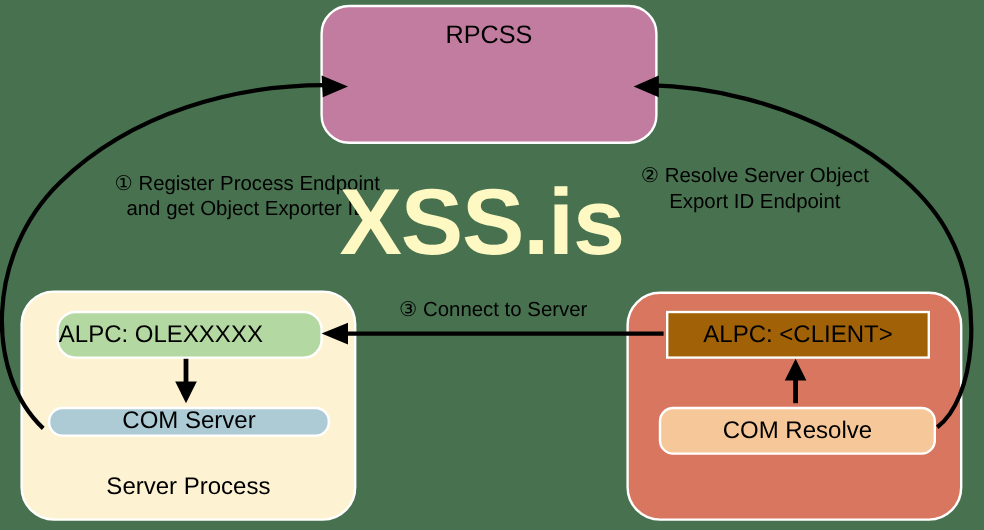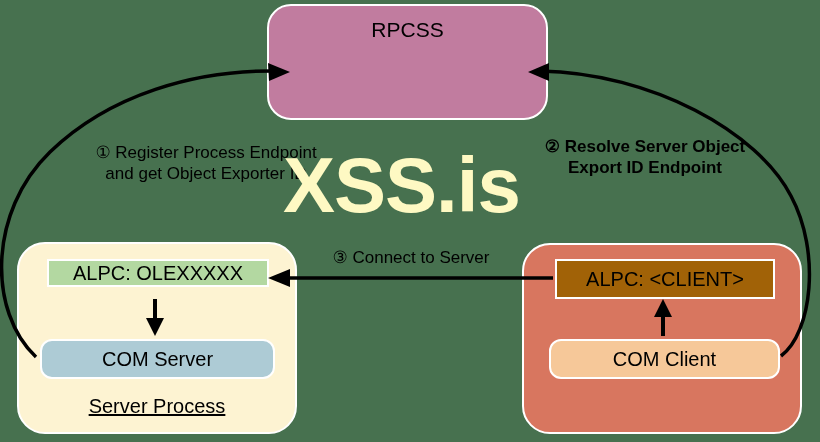--- a/index.html
+++ b/index.html
@@ -10,34 +10,34 @@
     overflow:hidden; color:#000;
   }
   .box { position:absolute; box-sizing:border-box; border:2px solid #ffffff; }
   .rpcss-box    { left:267px; top:4px;   width:281px; height:116px; border-radius:24px; background:#c17c9f; }
   .rpcss-title  { position:absolute; top:12px; left:0; width:100%; text-align:center; font-size:21px; }
   .dcom-box     { left:23px; top:48px; width:235px; height:41px; border-radius:10px; background:#82a7b3;
                   display:flex; align-items:center; justify-content:center; font-size:20px; }
 
   .server-box   { left:17px;  top:242px; width:280px; height:192px; border-radius:28px; background:#fdf3d2; }
   .client-box   { left:522px; top:243px; width:280px; height:191px; border-radius:28px; background:#d8765f; }
-  .proc-title   { position:absolute; bottom:14px; left:0; width:100%; text-align:center; font-size:20px;text-decoration:underline; }
+  .proc-title   { position:absolute; bottom:14px; left:0; width:100%; text-align:center; font-size:20px; }
 
-  .alpc-server  { left:28px; top:15px; width:222px; height:28px; background:#b3d8a1;
-                  display:flex; align-items:center; justify-content:center; font-size:20px; }
-  .com-server   { left:21px; top:95px; width:235px; height:40px; border-radius:12px; background:#adcbd5;
+  .alpc-server  { left:28px; top:15px; width:222px; height:40px; background:#b3d8a1;
+                  display:flex; align-items:center; justify-content:flex-start; font-size:20px;border-radius:16px; }
+  .com-server   { left:21px; top:95px; width:235px; height:25px; border-radius:12px; background:#adcbd5;
                   display:flex; align-items:center; justify-content:center; font-size:20px; }
   .alpc-client  { left:31px; top:14px; width:220px; height:40px; background:#a16207;
                   display:flex; align-items:center; justify-content:center; font-size:20px; }
   .com-client   { left:25px; top:94px; width:231px; height:40px; border-radius:12px; background:#f6c899;
                   display:flex; align-items:center; justify-content:center; font-size:20px; }
 
   .anno { position:absolute; font-size:17px; line-height:21px; text-align:center; z-index:2; }
   .anno-1 { left:78px;  top:142px; width:256px; }
-  .anno-2 { left:526px; top:136px; width:238px;font-weight:bold; }
+  .anno-2 { left:510px; top:136px; width:238px; }
   .anno-3 { left:311px; top:247px; width:200px; }
 
   .watermark {
     position:absolute; left:283px; top:140px; z-index:3;
     font-size:78px; font-weight:bold; letter-spacing:-1px;
     color:#fef9c3;
   }
   svg.arrows { position:absolute; left:0; top:0; z-index:4; pointer-events:none; }
 </style>
 </head>
@@ -57,21 +57,21 @@
       <span>COM Server</span>
     </div>
     <div class="proc-title">Server Process</div>
   </div>
 
   <div class="box client-box">
     <div class="box alpc-client">
       <span>ALPC: &lt;CLIENT&gt;</span>
     </div>
     <div class="box com-client">
-      <span>COM Client</span>
+      <span>COM Resolve</span>
     </div>
   </div>
 
   <div class="anno anno-1">
     <div>① Register Process Endpoint</div>
     <div>and get Object Exporter ID</div>
   </div>
   <div class="anno anno-2">
     <div>② Resolve Server Object</div>
     <div>Export ID Endpoint</div>

